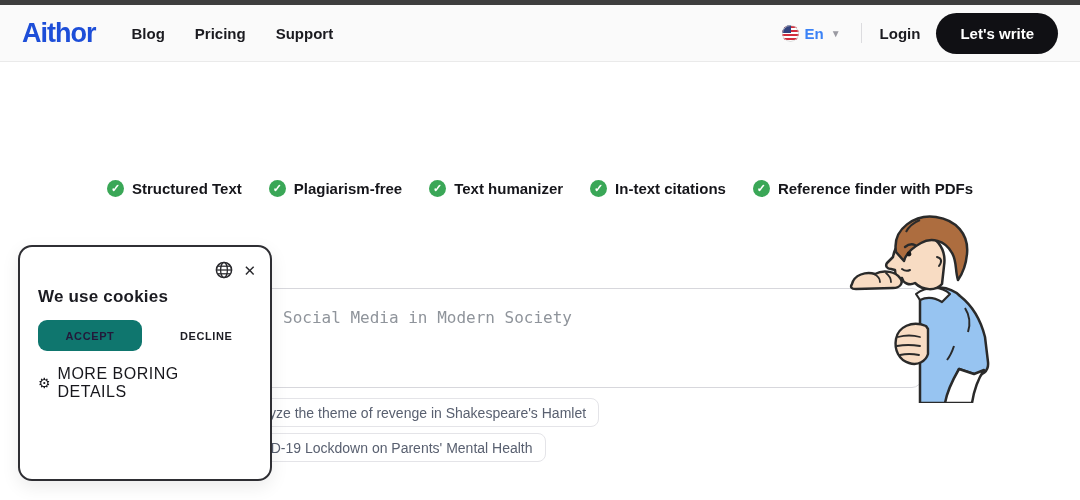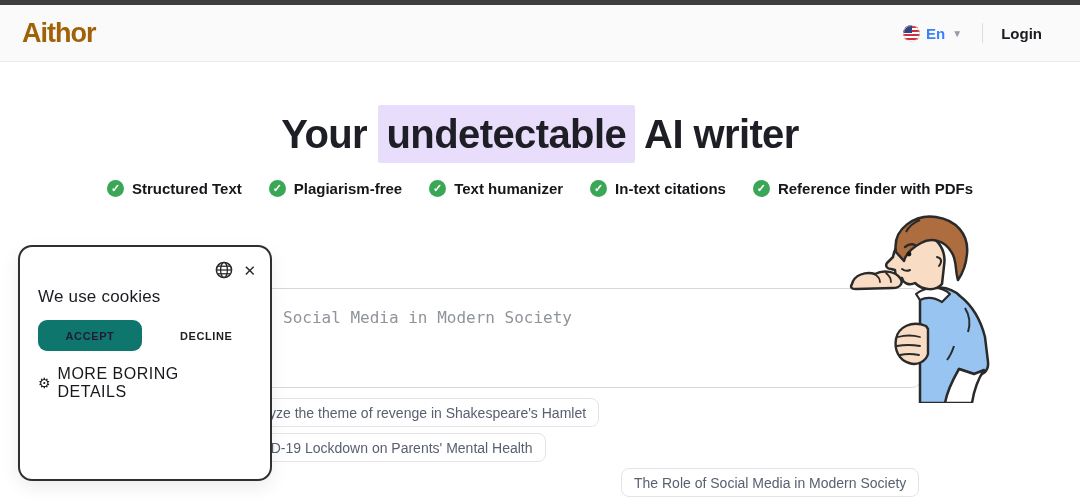--- a/index.html
+++ b/index.html
@@ -6,21 +6,21 @@
   html,body { width:1080px; height:500px; overflow:hidden; background:#fff;
     font-family:"Liberation Sans", sans-serif; }
   .stage { position:relative; width:1080px; height:500px; background:#fff; }
 
   
   .top-strip { position:absolute; left:0; top:0; width:1080px; height:5px; background:#3e3e3e; }
 
   
   .navbar { position:absolute; left:0; top:5px; width:1080px; height:57px; background:#fafafa;
     border-bottom:1px solid #eaeaea; display:flex; align-items:center; padding:0 22px; }
-  .logo { font-size:27px; font-weight:800; letter-spacing:-1px; color:#a16207; margin-right:36px; cursor:pointer; }
+  .logo { font-size:27px; font-weight:800; letter-spacing:-1px; color:#1d4ed8; margin-right:36px; cursor:pointer; }
   .nav-links { display:flex; gap:30px; }
   .nav-link { font-size:15px; font-weight:600; color:#1b1b20; cursor:pointer; }
   .nav-right { margin-left:auto; display:flex; align-items:center; }
   .lang { display:flex; align-items:center; gap:6px; cursor:pointer; }
   .flag { width:17px; height:17px; border-radius:50%; overflow:hidden; display:block; }
   .lang-label { font-size:15px; font-weight:600; color:#3b82f6; }
   .chevron { font-size:10px; color:#9a9aa2; margin-left:1px; }
   .nav-divider { width:1px; height:20px; background:#dcdcdf; margin:0 18px 0 20px; }
   .login { font-size:15px; font-weight:600; color:#1b1b20; margin-right:16px; cursor:pointer; }
   .cta { background:#101014; color:#fff; border:none; border-radius:24px; height:41px;
@@ -54,21 +54,21 @@
   .chip3 { left:110px; top:468px; }
   .chip4 { left:621px; top:468px; }
 
   
   .cookie { position:absolute; left:18px; top:245px; width:254px; height:236px; background:#fff;
     border:2px solid #2e2e33; border-radius:14px; z-index:5;
     box-shadow:0 6px 18px rgba(0,0,0,0.08); padding:14px 18px; }
   .cookie-icons { position:absolute; top:14px; right:14px; display:flex; align-items:center; gap:10px; }
   .globe-icon { width:18px; height:18px; cursor:pointer; }
   .close-icon { font-size:15px; color:#2a2a2e; cursor:pointer; line-height:1; }
-  .cookie-title { margin-top:26px; font-size:17px; font-weight:400; color:#1b1b21; letter-spacing:0.2px; }
+  .cookie-title { margin-top:26px; font-size:17px; font-weight:700; color:#1b1b21; letter-spacing:0.2px; }
   .cookie-body { margin-top:10px; font-size:11.5px; line-height:17.5px; color:#46474e; letter-spacing:0.1px; }
   .cookie-actions { margin-top:13px; display:flex; align-items:center; }
   .accept-btn { width:104px; height:31px; background:#0f766e; border:none; border-radius:9px;
     font-size:11px; font-weight:700; letter-spacing:0.6px; color:#23193a;
     font-family:inherit; cursor:pointer; }
   .decline-btn { margin-left:38px; background:none; border:none; font-size:11px; font-weight:700;
     letter-spacing:0.6px; color:#1d1d24; font-family:inherit; cursor:pointer; }
   .cookie-details { margin-top:14px; display:flex; align-items:center; gap:7px;
     justify-content:center; cursor:pointer; }
   .gear-icon { font-size:14px; color:#17171c; line-height:1; }
@@ -78,42 +78,47 @@
   .man { position:absolute; left:836px; top:208px; width:180px; height:195px; z-index:2; }
 </style>
 </head>
 <body>
 
 <div class="stage">
   <div class="top-strip"></div>
 
   <div class="navbar">
     <div class="logo">Aithor</div>
+    <div class="nav-links">
+      <span class="nav-link">Blog</span>
+      <span class="nav-link">Pricing</span>
+      <span class="nav-link">Support</span>
+    </div>
     <div class="nav-right">
       <div class="lang">
         <svg class="flag" viewBox="0 0 17 17">
           <circle cx="8.5" cy="8.5" r="8.5" fill="#fff"></circle>
           <g fill="#d22d3c">
             <rect x="0" y="1" width="17" height="2"></rect>
               <rect x="0" y="5" width="17" height="2"></rect>
             <rect x="0" y="9" width="17" height="2"></rect>
               <rect x="0" y="13" width="17" height="2"></rect>
           </g>
           <rect x="0" y="0" width="9" height="8" fill="#32427e"></rect>
           <circle cx="8.5" cy="8.5" r="8" fill="none" stroke="#c9c9c9" stroke-width="0.8"></circle>
         </svg>
         <span class="lang-label">En</span>
         <span class="chevron">▼</span>
       </div>
       <div class="nav-divider"></div>
       <span class="login">Login</span>
+      <button class="cta">Let's write</button>
     </div>
   </div>
 
-  <h1 class="hero-title"><span>Your</span> <span class="hl">undetectable</span> <span>AI writer</span></h1>
 
   <div class="features">
     <div class="feature">
       <span class="check">✓</span>
       <span class="feature-label">Structured Text</span>
     </div>
     <div class="feature">
       <span class="check">✓</span>
       <span class="feature-label">Plagiarism-free</span>
     </div>
@@ -130,21 +135,20 @@
       <span class="feature-label">Reference finder with PDFs</span>
     </div>
   </div>
 
   <div class="topic-card">
     <textarea class="topic-input" placeholder="Social Media in Modern Society" style=""></textarea>
   </div>
 
   <div class="chip chip1">Analyze the theme of revenge in Shakespeare's Hamlet</div>
   <div class="chip chip2">The Impact of COVID-19 Lockdown on Parents' Mental Health</div>
-  <div class="chip chip4">The Role of Social Media in Modern Society</div>
 
   <svg class="man" viewBox="0 0 180 195">
 
     <path d="M84,86 C94,76 114,78 124,88 C138,99 145,113 149,129 L152,154 C153,163 146,169 138,166 L123,161 C117,174 112,184 110,195 L84,195 Z" fill="#97c4f1" stroke="#2a2a2a" stroke-width="2.5" stroke-linejoin="round"></path>
     <path d="M129,100 q7,11 3,24" fill="none" stroke="#2a2a2a" stroke-width="2"></path>
     <path d="M118,138 q-3,9 -7,14" fill="none" stroke="#2a2a2a" stroke-width="2"></path>
 
     <path d="M123,161 C116,173 111,184 109,195 L136,195 C138,182 142,171 148,162 L138,166 Z" fill="#ffffff" stroke="#2a2a2a" stroke-width="2.5" stroke-linejoin="round"></path>
 
     <path d="M80,86 C90,78 106,78 114,86 L106,94 C98,89 90,89 84,92 Z" fill="#ffffff" stroke="#2a2a2a" stroke-width="2.2" stroke-linejoin="round"></path>

